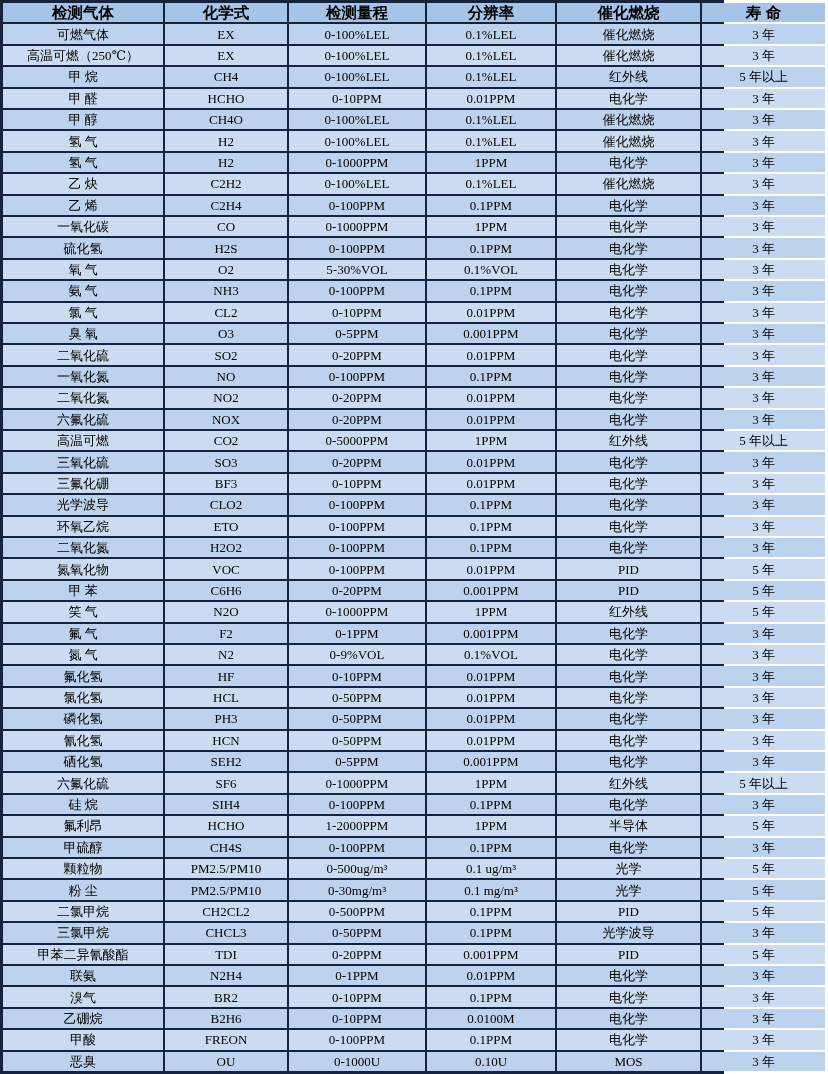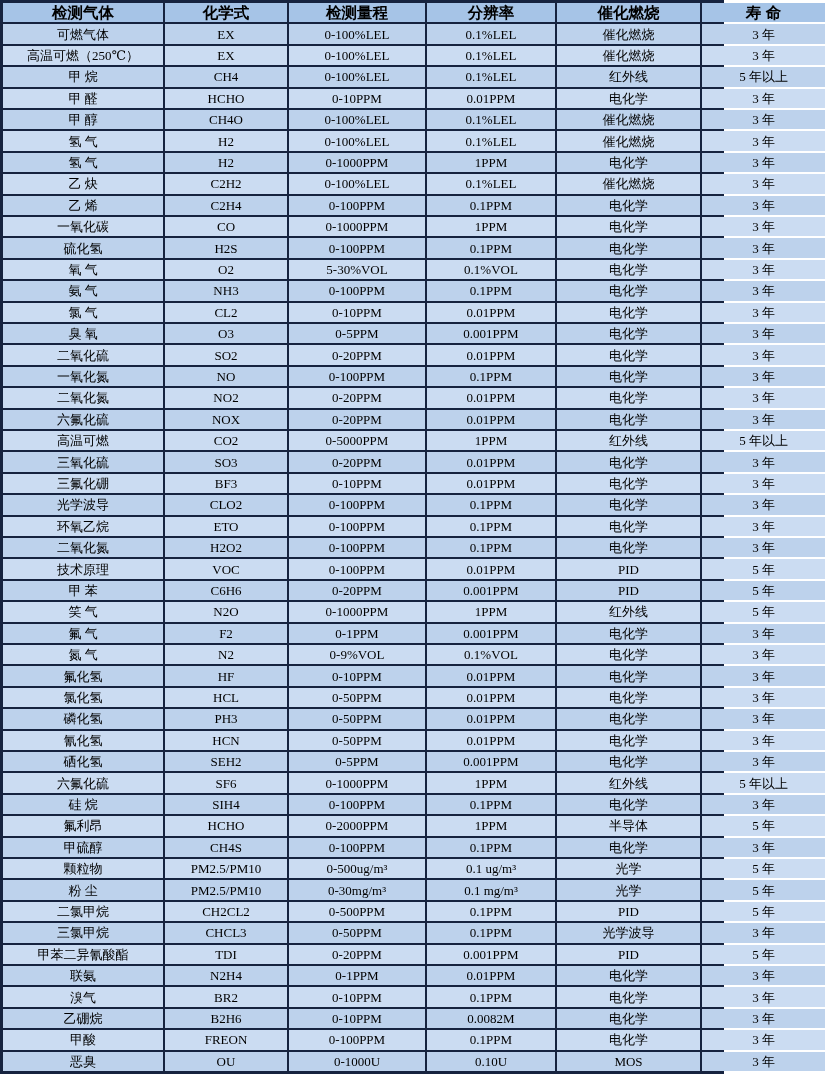--- a/index.html
+++ b/index.html
@@ -70,37 +70,37 @@
     <div class="row"><div class="cell">二氧化硫</div><div class="cell">SO2</div><div class="cell">0-20PPM</div><div class="cell">0.01PPM</div><div class="cell">电化学</div><div class="cell">3 年</div></div>
     <div class="row"><div class="cell">一氧化氮</div><div class="cell">NO</div><div class="cell">0-100PPM</div><div class="cell">0.1PPM</div><div class="cell">电化学</div><div class="cell">3 年</div></div>
     <div class="row"><div class="cell">二氧化氮</div><div class="cell">NO2</div><div class="cell">0-20PPM</div><div class="cell">0.01PPM</div><div class="cell">电化学</div><div class="cell">3 年</div></div>
     <div class="row"><div class="cell">六氟化硫</div><div class="cell">NOX</div><div class="cell">0-20PPM</div><div class="cell">0.01PPM</div><div class="cell">电化学</div><div class="cell">3 年</div></div>
     <div class="row"><div class="cell">高温可燃</div><div class="cell">CO2</div><div class="cell">0-5000PPM</div><div class="cell">1PPM</div><div class="cell">红外线</div><div class="cell">5 年以上</div></div>
     <div class="row"><div class="cell">三氧化硫</div><div class="cell">SO3</div><div class="cell">0-20PPM</div><div class="cell">0.01PPM</div><div class="cell">电化学</div><div class="cell">3 年</div></div>
     <div class="row"><div class="cell">三氟化硼</div><div class="cell">BF3</div><div class="cell">0-10PPM</div><div class="cell">0.01PPM</div><div class="cell">电化学</div><div class="cell">3 年</div></div>
     <div class="row"><div class="cell">光学波导</div><div class="cell">CLO2</div><div class="cell">0-100PPM</div><div class="cell">0.1PPM</div><div class="cell">电化学</div><div class="cell">3 年</div></div>
     <div class="row"><div class="cell">环氧乙烷</div><div class="cell">ETO</div><div class="cell">0-100PPM</div><div class="cell">0.1PPM</div><div class="cell">电化学</div><div class="cell">3 年</div></div>
     <div class="row"><div class="cell">二氧化氮</div><div class="cell">H2O2</div><div class="cell">0-100PPM</div><div class="cell">0.1PPM</div><div class="cell">电化学</div><div class="cell">3 年</div></div>
-    <div class="row"><div class="cell">技术原理</div><div class="cell">VOC</div><div class="cell">0-100PPM</div><div class="cell">0.01PPM</div><div class="cell">PID</div><div class="cell">5 年</div></div>
+    <div class="row"><div class="cell">氮氧化物</div><div class="cell">VOC</div><div class="cell">0-100PPM</div><div class="cell">0.01PPM</div><div class="cell">PID</div><div class="cell">5 年</div></div>
     <div class="row"><div class="cell">甲 苯</div><div class="cell">C6H6</div><div class="cell">0-20PPM</div><div class="cell">0.001PPM</div><div class="cell">PID</div><div class="cell">5 年</div></div>
     <div class="row"><div class="cell">笑 气</div><div class="cell">N2O</div><div class="cell">0-1000PPM</div><div class="cell">1PPM</div><div class="cell">红外线</div><div class="cell">5 年</div></div>
     <div class="row"><div class="cell">氟 气</div><div class="cell">F2</div><div class="cell">0-1PPM</div><div class="cell">0.001PPM</div><div class="cell">电化学</div><div class="cell">3 年</div></div>
     <div class="row"><div class="cell">氮 气</div><div class="cell">N2</div><div class="cell">0-9%VOL</div><div class="cell">0.1%VOL</div><div class="cell">电化学</div><div class="cell">3 年</div></div>
     <div class="row"><div class="cell">氟化氢</div><div class="cell">HF</div><div class="cell">0-10PPM</div><div class="cell">0.01PPM</div><div class="cell">电化学</div><div class="cell">3 年</div></div>
     <div class="row"><div class="cell">氯化氢</div><div class="cell">HCL</div><div class="cell">0-50PPM</div><div class="cell">0.01PPM</div><div class="cell">电化学</div><div class="cell">3 年</div></div>
     <div class="row"><div class="cell">磷化氢</div><div class="cell">PH3</div><div class="cell">0-50PPM</div><div class="cell">0.01PPM</div><div class="cell">电化学</div><div class="cell">3 年</div></div>
     <div class="row"><div class="cell">氰化氢</div><div class="cell">HCN</div><div class="cell">0-50PPM</div><div class="cell">0.01PPM</div><div class="cell">电化学</div><div class="cell">3 年</div></div>
     <div class="row"><div class="cell">硒化氢</div><div class="cell">SEH2</div><div class="cell">0-5PPM</div><div class="cell">0.001PPM</div><div class="cell">电化学</div><div class="cell">3 年</div></div>
     <div class="row"><div class="cell">六氟化硫</div><div class="cell">SF6</div><div class="cell">0-1000PPM</div><div class="cell">1PPM</div><div class="cell">红外线</div><div class="cell">5 年以上</div></div>
     <div class="row"><div class="cell">硅 烷</div><div class="cell">SIH4</div><div class="cell">0-100PPM</div><div class="cell">0.1PPM</div><div class="cell">电化学</div><div class="cell">3 年</div></div>
-    <div class="row"><div class="cell">氟利昂</div><div class="cell">HCHO</div><div class="cell">0-2000PPM</div><div class="cell">1PPM</div><div class="cell">半导体</div><div class="cell">5 年</div></div>
+    <div class="row"><div class="cell">氟利昂</div><div class="cell">HCHO</div><div class="cell">1-2000PPM</div><div class="cell">1PPM</div><div class="cell">半导体</div><div class="cell">5 年</div></div>
     <div class="row"><div class="cell">甲硫醇</div><div class="cell">CH4S</div><div class="cell">0-100PPM</div><div class="cell">0.1PPM</div><div class="cell">电化学</div><div class="cell">3 年</div></div>
     <div class="row"><div class="cell">颗粒物</div><div class="cell">PM2.5/PM10</div><div class="cell">0-500ug/m³</div><div class="cell">0.1 ug/m³</div><div class="cell">光学</div><div class="cell">5 年</div></div>
     <div class="row"><div class="cell">粉 尘</div><div class="cell">PM2.5/PM10</div><div class="cell">0-30mg/m³</div><div class="cell">0.1 mg/m³</div><div class="cell">光学</div><div class="cell">5 年</div></div>
     <div class="row"><div class="cell">二氯甲烷</div><div class="cell">CH2CL2</div><div class="cell">0-500PPM</div><div class="cell">0.1PPM</div><div class="cell">PID</div><div class="cell">5 年</div></div>
     <div class="row"><div class="cell">三氯甲烷</div><div class="cell">CHCL3</div><div class="cell">0-50PPM</div><div class="cell">0.1PPM</div><div class="cell">光学波导</div><div class="cell">3 年</div></div>
     <div class="row"><div class="cell">甲苯二异氰酸酯</div><div class="cell">TDI</div><div class="cell">0-20PPM</div><div class="cell">0.001PPM</div><div class="cell">PID</div><div class="cell">5 年</div></div>
     <div class="row"><div class="cell">联氨</div><div class="cell">N2H4</div><div class="cell">0-1PPM</div><div class="cell">0.01PPM</div><div class="cell">电化学</div><div class="cell">3 年</div></div>
     <div class="row"><div class="cell">溴气</div><div class="cell">BR2</div><div class="cell">0-10PPM</div><div class="cell">0.1PPM</div><div class="cell">电化学</div><div class="cell">3 年</div></div>
-    <div class="row"><div class="cell">乙硼烷</div><div class="cell">B2H6</div><div class="cell">0-10PPM</div><div class="cell">0.0082M</div><div class="cell">电化学</div><div class="cell">3 年</div></div>
+    <div class="row"><div class="cell">乙硼烷</div><div class="cell">B2H6</div><div class="cell">0-10PPM</div><div class="cell">0.0100M</div><div class="cell">电化学</div><div class="cell">3 年</div></div>
     <div class="row"><div class="cell">甲酸</div><div class="cell">FREON</div><div class="cell">0-100PPM</div><div class="cell">0.1PPM</div><div class="cell">电化学</div><div class="cell">3 年</div></div>
     <div class="row"><div class="cell">恶臭</div><div class="cell">OU</div><div class="cell">0-1000U</div><div class="cell">0.10U</div><div class="cell">MOS</div><div class="cell">3 年</div></div>
   </div>
 
 </body></html>

